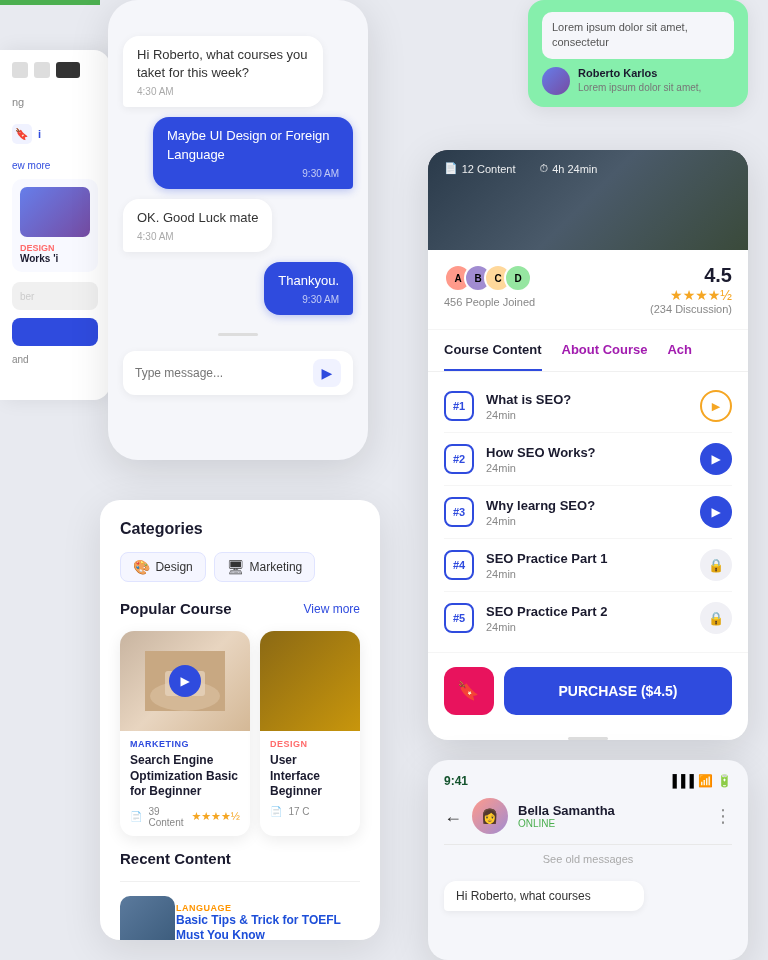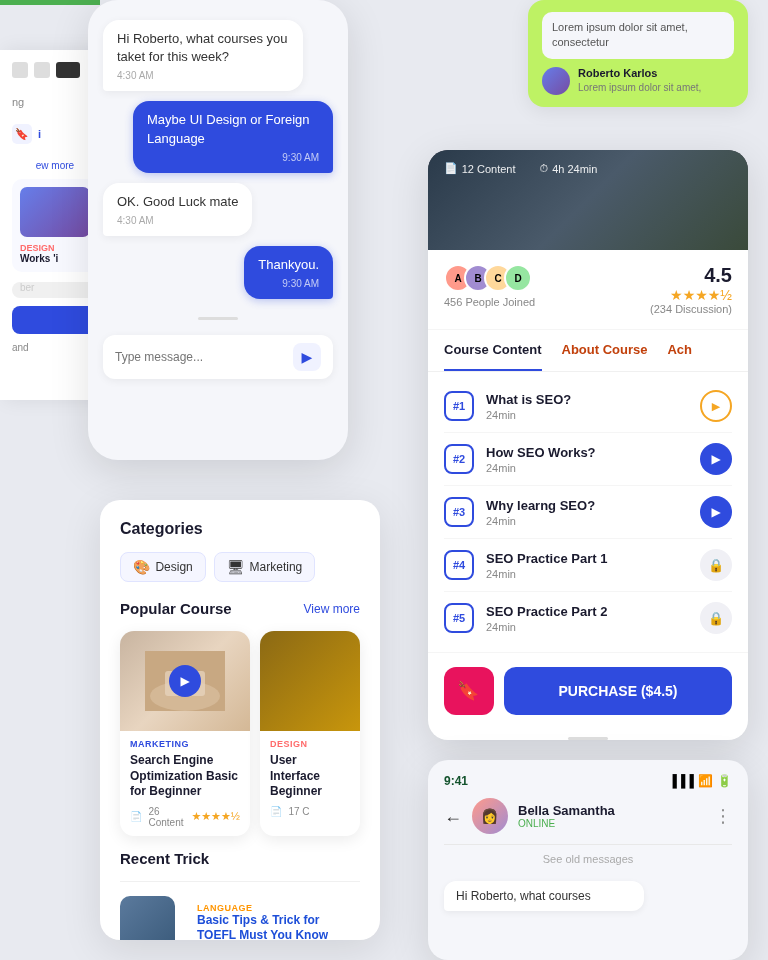--- a/index.html
+++ b/index.html
@@ -15,26 +15,26 @@
     .screen-container {
       width: 768px;
       height: 960px;
       position: relative;
       background: #e8eaf0;
     }
 
     
     .phone-chat {
       position: absolute;
-      left: 88px;
+      left: 108px;
       top: 0;
       width: 260px;
       background: #f5f6fa;
       border-radius: 30px;
-      padding: 20px 15px;
+      padding: 36px 15px;
       box-shadow: 0 10px 40px rgba(0,0,0,0.12);
       height: 460px;
       overflow: hidden;
     }
 
     .chat-messages {
       display: flex;
       flex-direction: column;
       gap: 10px;
       padding-bottom: 10px;
@@ -249,21 +249,21 @@
 
     .stars {
       color: #f5a623;
       font-size: 11px;
     }
 
     
     .recent-course {
       display: flex;
       align-items: center;
-      gap: 22px;
+      gap: 1px;
       margin-top: 14px;
       padding-top: 14px;
       border-top: 1px solid #f0f0f0;
     }
 
     .recent-course-img {
       width: 55px;
       height: 55px;
       border-radius: 10px;
       background: #8B7355;
@@ -396,21 +396,21 @@
       gap: 0;
       padding: 0 16px;
       border-bottom: 1px solid #f0f0f0;
     }
 
     .content-tab {
       padding: 12px 0;
       margin-right: 20px;
       font-size: 13px;
       font-weight: 600;
-      color: #c2410c;
+      color: #a21caf;
       cursor: pointer;
       border-bottom: 2px solid transparent;
     }
 
     .content-tab.active {
       color: #1a1a2e;
       border-bottom-color: #2f4bde;
     }
 
     
@@ -738,29 +738,29 @@
     </div>
 
     <div class="fragment-nav-item">
       <span>ng</span>
     </div>
     <div class="fragment-nav-item active">
       <div class="fragment-nav-icon">🔖</div>
       <span>i</span>
     </div>
 
-    <div style="font-size:10px; color:#2f4bde; margin:8px 0;text-align:center;">ew more</div>
+    <div style="font-size:10px; color:#2f4bde; margin:8px 0;">ew more</div>
 
     <div class="small-card">
       <div class="small-card-img"></div>
       <div style="font-size:9px; color:#ff6b6b; font-weight:700; text-transform:uppercase;">DESIGN</div>
       <div class="small-card-text">Works 'i</div>
     </div>
 
-    <div style="background:#f0f0f0; border-radius:8px; height:16px; margin-top:10px; display:flex; padding:0 8px;">
+    <div style="background:#f0f0f0; border-radius:8px; height:28px; margin-top:10px; display:flex; align-items:center; padding:0 8px;">
       <span style="font-size:10px; color:#ccc;">ber</span>
     </div>
 
     <div style="background:#2f4bde; border-radius:8px; height:28px; margin-top:8px; display:flex; align-items:center; justify-content:center;">
       <span style="font-size:9px; color:#fff;"></span>
     </div>
 
     <div style="font-size:10px; color:#888; margin-top:8px;">and</div>
   </div>
 
@@ -791,21 +791,21 @@
     <div class="scroll-indicator"></div>
 
     <div class="chat-input-bar">
       <input type="text" placeholder="Type message..." style="">
       <button class="send-btn">
         <span>▶</span>
       </button>
     </div>
   </div>
 
-  <div style="position:absolute; right:20px; top:0; width:220px; background:#bef264; border-radius:16px; padding:12px 14px; box-shadow:0 4px 20px rgba(0,0,0,0.08);">
+  <div style="position:absolute; right:20px; top:0; width:220px; background:#86efac; border-radius:16px; padding:12px 14px; box-shadow:0 4px 20px rgba(0,0,0,0.08);">
     <div style="background:#f5f6fa; border-radius:10px; padding:8px 10px; margin-bottom:8px; font-size:11px; color:#555; line-height:1.4;">Lorem ipsum dolor sit amet, consectetur</div>
     <div style="display:flex; gap:8px; align-items:flex-start;">
       <div style="width:28px; height:28px; border-radius:50%; background:linear-gradient(135deg,#667eea,#764ba2); flex-shrink:0;"></div>
       <div>
         <div style="font-size:11px; font-weight:700; color:#1a1a2e; margin-bottom:2px;">Roberto Karlos</div>
         <div style="font-size:10px; color:#777; line-height:1.4;">Lorem ipsum dolor sit amet,</div>
       </div>
     </div>
   </div>
 
@@ -941,21 +941,21 @@
               <rect x="20" y="20" width="40" height="25" rx="3" fill="#e8d5c0" opacity="0.7"></rect>
             </svg>
           </div>
           <div class="play-overlay">▶</div>
         </div>
         <div class="course-card-body">
           <div class="course-badge badge-marketing">MARKETING</div>
           <div class="course-name">Search Engine Optimization Basic for Beginner</div>
           <div class="course-meta">
             <span>📄</span>
-            <span>26 Content</span>
+            <span>39 Content</span>
             <span class="stars">★★★★½</span>
           </div>
         </div>
       </div>
 
       <div class="course-card" style="max-width:100px; overflow:hidden;">
         <div class="course-card-img">
           <div class="img-books"></div>
         </div>
         <div class="course-card-body">
@@ -963,21 +963,21 @@
           <div class="course-name">User Interface Beginner</div>
           <div class="course-meta">
             <span>📄</span>
             <span>17 C</span>
           </div>
         </div>
       </div>
     </div>
 
     <div class="recent-section">
-      <div class="section-title">Recent Trick</div>
+      <div class="section-title">Recent Content</div>
       <div class="recent-course">
         <div class="recent-course-img">
           <div class="img-person"></div>
         </div>
         <div class="recent-course-info">
           <div class="badge-language">LANGUAGE</div>
           <div class="rc-name">Basic Tips &amp; Trick for TOEFL Must You Know</div>
         </div>
       </div>
     </div>

